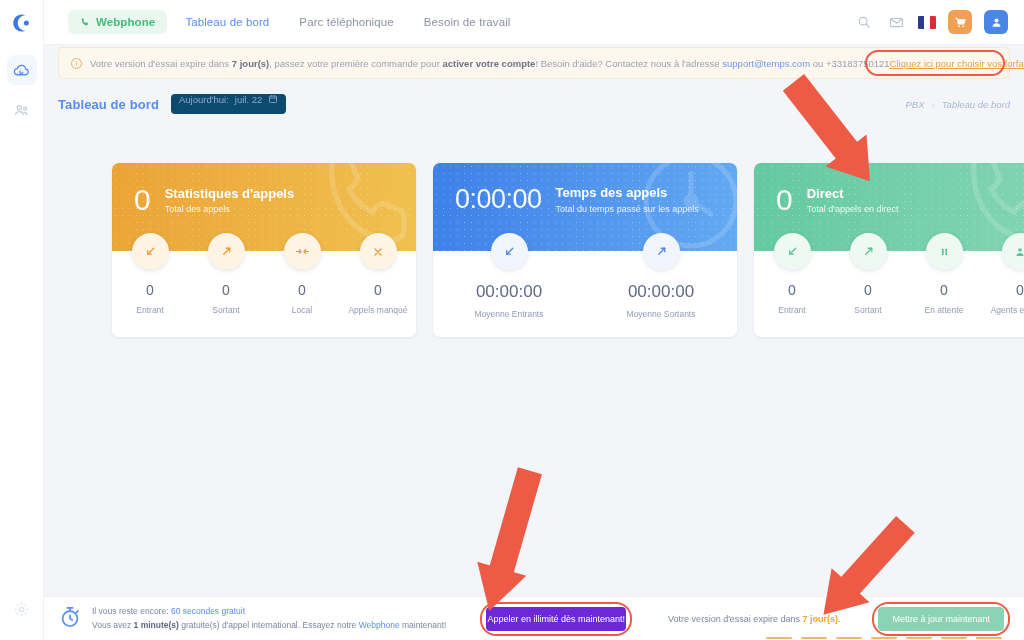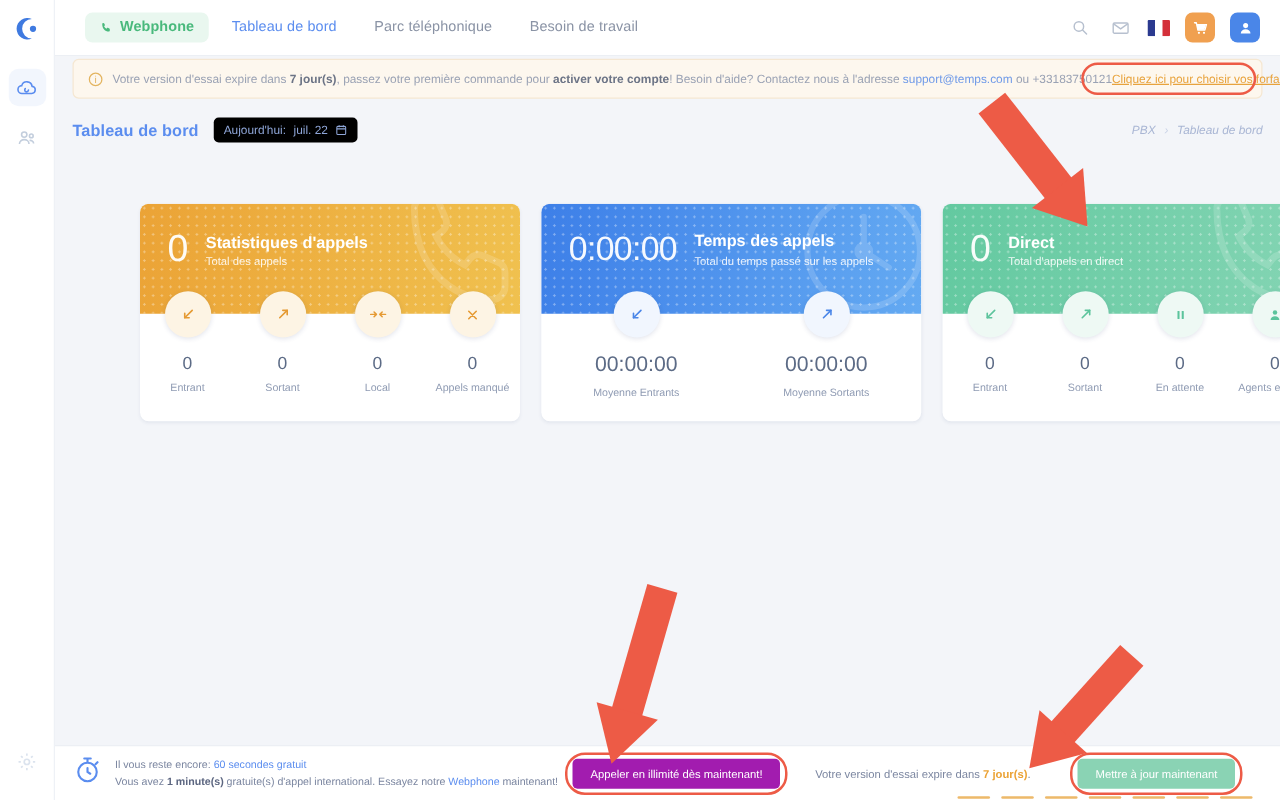--- a/index.html
+++ b/index.html
@@ -79,22 +79,22 @@
   .info-circle {
     width: 11px; height: 11px; border-radius: 50%; border: 1px solid #e3b45f;
     color: #e3b45f; font-size: 8px; line-height: 9px; text-align: center;
     margin-right: 8px; flex: none;
   }
 
   
   #dash-header { position: absolute; left: 14px; top: 46px; width: 952px; height: 26px; display: flex; align-items: center; }
   #page-title { font-size: 13px; font-weight: 700; color: #5b8def; letter-spacing: .1px; }
   #date-chip {
-    margin-left: 12px; background: #000000; border-radius: 4px; height: 20px;
-    display: flex; align-items: center; gap: 6px; padding: 0 8px;
+    margin-left: 12px; background: #0c4a6e; border-radius: 4px; height: 20px;
+    display: flex; gap: 6px; padding: 0 8px;
     font-size: 9.5px; color: #8fa6d8;
   }
   #breadcrumb { margin-left: auto; display: flex; align-items: center; gap: 7px; font-size: 9.5px; color: #a9b6d4; font-style: italic; }
   #breadcrumb .crumb-sep { color: #c8d2e6; }
 
   
   #cards { position: absolute; left: 68px; top: 118px; width: 946px; display: flex; gap: 17px; }
   .card {
     width: 304px; background: #fff; border-radius: 7px;
     box-shadow: 0 1px 3px rgba(40,60,110,.08);
@@ -135,28 +135,28 @@
     position: absolute; left: 44px; bottom: 0; width: 980px; height: 44px;
     background: #ffffff; border-top: 1px solid #eceff4;
     display: flex; align-items: center; padding: 0 14px; z-index: 25;
   }
   #timer-icon { margin-right: 10px; }
   #free-text { font-size: 8.5px; color: #7b86a0; line-height: 1.55; }
   #free-text .hl { color: #5b8def; font-weight: 400; }
   #free-text b { color: #5c6680; }
   #free-text .wp { color: #5b8def; }
   #call-btn {
-    margin-left: 12px; background: #a21caf; color: #fff; font-size: 9px;
-    border-radius: 4px; padding: 7px 14px; white-space: nowrap; position: relative;
+    margin-left: 40px; background: #6d28d9; color: #fff; font-size: 9px;
+    border-radius: 4px; padding: 7px 1px; white-space: nowrap; position: relative;
   }
   #call-ring { position: absolute; left: -6px; top: -5px; right: -6px; bottom: -5px; border: 2.5px solid #ed5b46; border-radius: 16px; }
   #trial-text { margin-left: auto; font-size: 9px; color: #7b86a0; white-space: nowrap; }
   #trial-text .days { color: #eba336; font-weight: 700; }
   #upgrade-btn {
-    margin-left: 38px; margin-right: 22px; background: #8ad3b4; color: #fff;
+    margin-left: 38px; margin-right: 6px; background: #8ad3b4; color: #fff;
     font-size: 9px; border-radius: 4px; padding: 7px 14px; white-space: nowrap; position: relative;
   }
   #upgrade-ring { position: absolute; left: -6px; top: -5px; right: -6px; bottom: -5px; border: 2.5px solid #ed5b46; border-radius: 16px; }
 
   
   #dash-row { position: absolute; right: 22px; bottom: 1px; display: flex; gap: 9px; }
   #dash-row i { display: block; width: 26px; height: 2px; background: #edb96a; border-radius: 1px; }
 
   
   .arrow { position: absolute; z-index: 40; pointer-events: none; }

